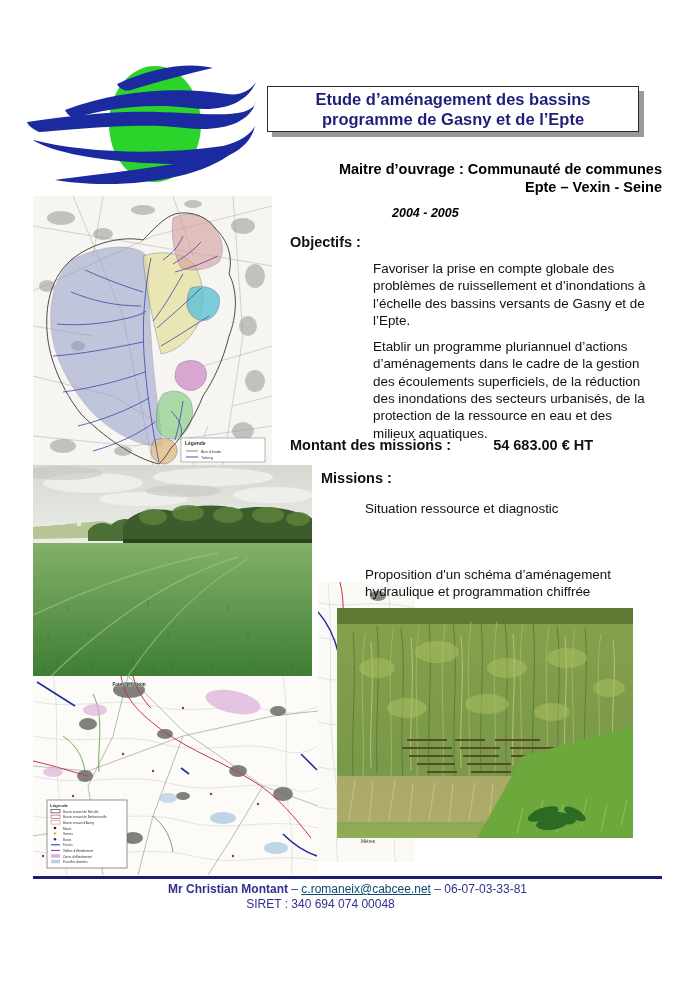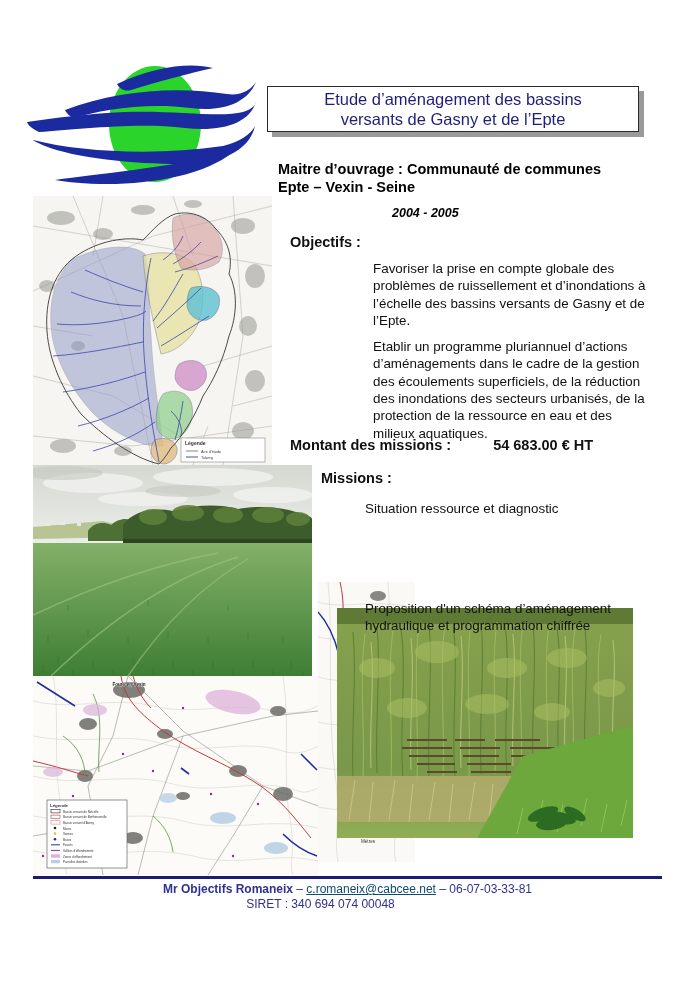--- a/index.html
+++ b/index.html
@@ -11,32 +11,32 @@
   .abs{position:absolute;}
   
   .logo{left:25px;top:60px;width:232px;height:128px;}
   .title-box{
     left:267px;top:86px;width:370px;height:44px;
     background:#fff;border:1px solid #2a2a2a;
     box-shadow:5px 5px 0 #9a9a9a;
     display:flex;flex-direction:column;justify-content:center;align-items:center;
     text-align:center;
   }
-  .title-box .tl{font-weight:normal;font-size:16.5px;line-height:1.22;color:#1f1f7a;}
-  .client{left:278px;top:160px;width:384px;text-align:left;font-weight:bold;font-size:14.5px;line-height:1.25;color:#000;}
+  .title-box .tl{font-weight:bold;font-size:16.5px;line-height:1.22;color:#1f1f7a;}
+  .client{left:278px;top:160px;width:384px;text-align:right;font-weight:bold;font-size:14.5px;line-height:1.25;color:#000;}
   .period{left:392px;top:206px;width:240px;text-align:left;font-weight:bold;font-size:12.5px;color:#000;font-style:italic;}
   
   .h-obj{left:290px;top:234px;font-weight:bold;font-size:14.5px;}
   .obj-text{left:365px;top:252px;width:293px;font-size:13.4px;line-height:1.3;}
   .obj-text p{margin:8px;}
   .montant-row{left:290px;top:437px;width:380px;display:flex;font-weight:bold;font-size:14.5px;}
   .montant-row .amount{margin-left:42px;}
   .h-missions{left:321px;top:470px;font-weight:bold;font-size:14.5px;}
   .mission{left:365px;width:285px;font-size:13.4px;line-height:1.3;z-index:5;}
-  .m1{top:500px;} .m2{top:533px;} .m3{top:566px;margin-top:34px;}
+  .m1{top:500px;} .m2{top:533px;} .m3{top:566px;}
   
   .map1{left:33px;top:196px;width:239px;height:269px;}
   .photo1{left:33px;top:465px;width:279px;height:211px;}
   .map2{left:33px;top:676px;width:285px;height:199px;z-index:2;}
   .mapfrag{left:318px;top:582px;width:97px;height:280px;z-index:1;}
   .photo2{left:337px;top:608px;width:296px;height:230px;z-index:3;}
   
   .footer-rule{left:33px;top:876px;width:629px;height:2.5px;background:#1b1b78;}
   .footer-l1{left:0;top:882px;width:695px;text-align:center;font-size:12px;color:#30308f;}
   .footer-l1 b{font-weight:bold;}
@@ -55,21 +55,21 @@
       <path d="M92,24 C130,6 166,2 188,8 C162,14 132,22 106,30 C99,32 94,28 92,24 Z"></path>
       <path d="M40,50 C92,30 152,26 202,34 C216,36 226,30 231,22 C222,44 196,52 166,48 C120,42 76,50 48,58 C43,55 41,52 40,50 Z"></path>
       <path d="M2,62 C30,58 60,54 100,52 C150,50 195,58 218,52 C228,49 231,44 231,42 C224,64 196,72 160,68 C110,62 50,70 14,72 C7,69 3,65 2,62 Z"></path>
       <path d="M8,80 C55,92 130,96 198,86 C215,82 226,74 230,66 C224,92 194,104 156,104 C108,104 50,98 20,86 C13,83 9,81 8,80 Z"></path>
       <path d="M30,120 C72,114 142,108 208,92 C182,114 130,124 82,124 C60,124 42,122 30,120 Z"></path>
     </g>
   </svg>
 
   <div class="abs title-box">
     <div class="tl">Etude d’aménagement des bassins</div>
-    <div class="tl">versants de Gasny et de l’Epte</div>
+    <div class="tl">programme de Gasny et de l’Epte</div>
   </div>
 
   <div class="abs client">
     <div>Maitre d’ouvrage : Communauté de communes</div>
     <div>Epte – Vexin - Seine</div>
   </div>
   <div class="abs period">2004 - 2005</div>
 
   <div class="abs h-obj">Objectifs :</div>
   <div class="abs obj-text">
@@ -440,17 +440,17 @@
     <g fill="#2e6b22">
       <ellipse cx="206" cy="206" rx="16" ry="6" transform="rotate(-20 206 206)"></ellipse>
       <ellipse cx="222" cy="210" rx="17" ry="6" transform="rotate(10 222 210)"></ellipse>
       <ellipse cx="214" cy="216" rx="15" ry="6" transform="rotate(-5 214 216)"></ellipse>
       <ellipse cx="238" cy="206" rx="12" ry="5" transform="rotate(30 238 206)"></ellipse>
     </g>
   </svg>
 
   <div class="abs footer-rule"></div>
   <div class="abs footer-l1">
-    <b>Mr Objectifs Romaneix</b><span> – </span><a>c.romaneix@cabcee.net</a><span> – </span><span>06-07-03-33-81</span>
+    <b>Mr Christian Montant</b><span> – </span><a>c.romaneix@cabcee.net</a><span> – </span><span>06-07-03-33-81</span>
   </div>
   <div class="abs footer-l2">SIRET : 340 694 074 00048</div>
 
 </div>
 
 </body></html>

